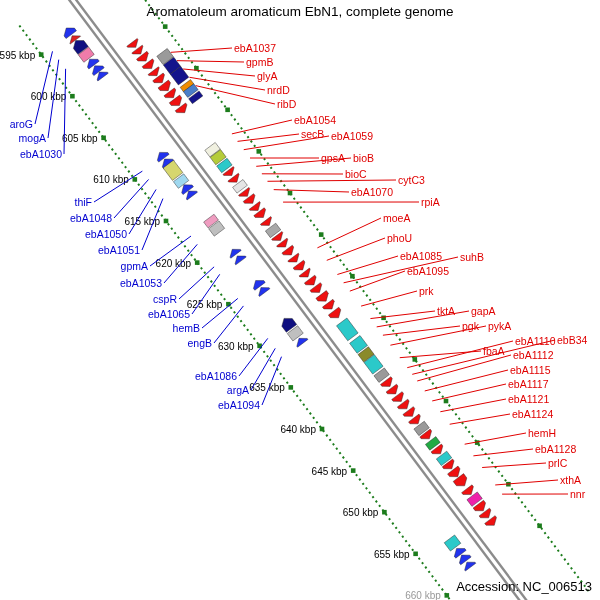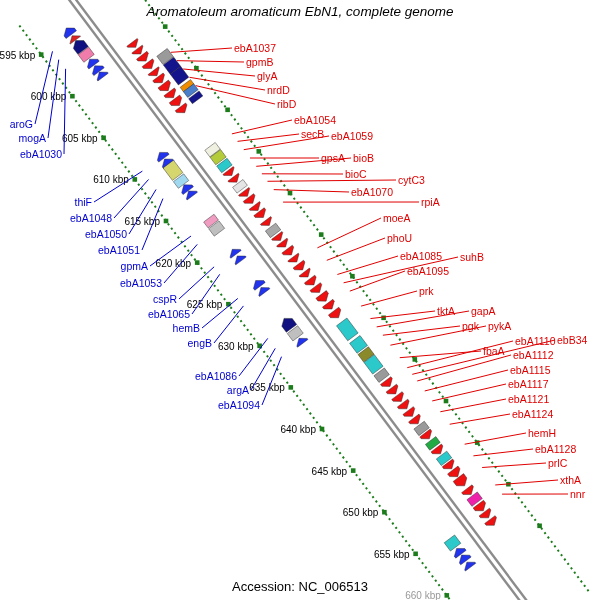--- a/index.html
+++ b/index.html
@@ -1,22 +1,22 @@
 <!DOCTYPE html>
 <html><head>
 <meta charset="utf-8">
 <style>
   html,body{margin:0;padding:0;background:#fff;}
   .page{position:relative;width:600px;height:600px;background:#fff;overflow:hidden;
         font-family:"Liberation Sans",sans-serif;}
   .title{position:absolute;top:4px;left:0;width:100%;text-align:center;
-         font-style:italic;font-size:13.5px;color:#000;z-index:5;}
+         font-size:13.5px;color:#000;z-index:5;}
   #genome-svg{position:absolute;top:0;left:0;}
   .footer{position:absolute;bottom:6px;left:0;width:100%;box-sizing:border-box;
-          padding:0 8px;display:flex;justify-content:center;
+          padding:0 8px;display:flex;justify-content:flex-end;
           font-size:13px;color:#000;z-index:6;}
   text{font-family:"Liberation Sans",sans-serif;}
 </style>
 </head>
 <body>
 
 <div class="page">
   <div class="title">Aromatoleum aromaticum EbN1, complete genome</div>
   <svg id="genome-svg" width="600" height="600" viewBox="0 0 600 600">
       <line x1="19.359999999999985" y1="25.47999999999999" x2="496.72" y2="661.9599999999999" stroke="#1c7c1c" stroke-width="2" stroke-dasharray="2 3.5"></line>

